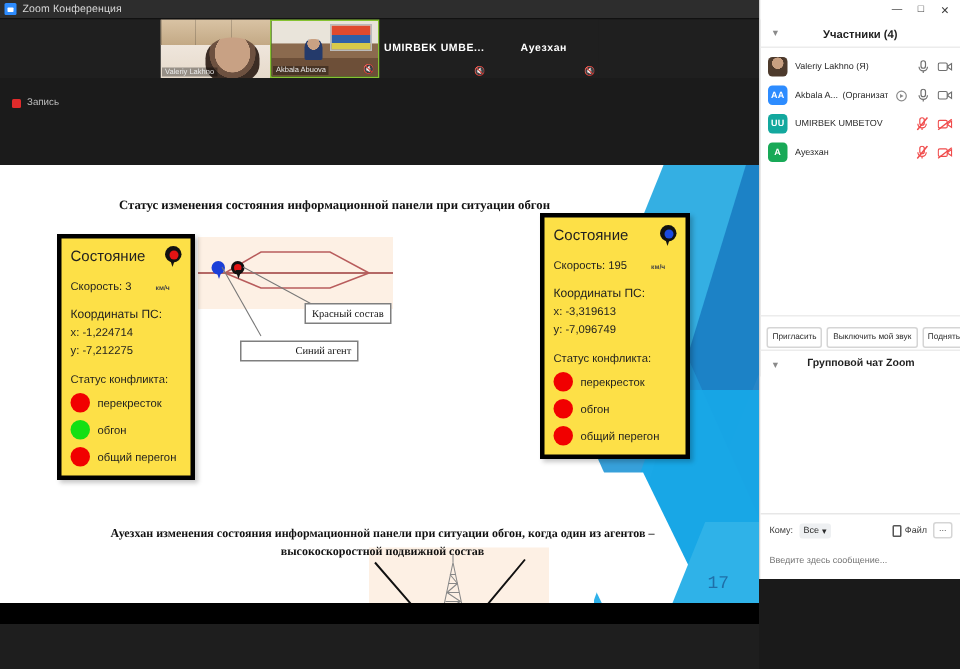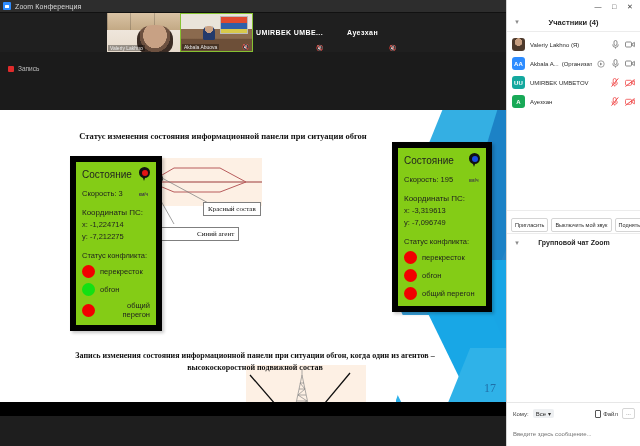--- a/index.html
+++ b/index.html
@@ -121,30 +121,29 @@
     position: absolute; left: 38px; top: 20px; width: 370px;
     text-align: center; font-family: "Liberation Serif", serif;
     font-weight: bold; font-size: 8.5px; color: #111; line-height: 1.45;
   }
   .slide-caption {
     position: absolute; left: 60px; top: 240px; width: 390px;
     text-align: center; font-family: "Liberation Serif", serif;
     font-weight: bold; font-size: 8px; color: #111; line-height: 1.45;
   }
   .slide-number {
-    position: absolute; right: 10px; bottom: 6px;
-    font-size: 12px; color: #1f6fa8; font-family: Liberation Serif, serif;
+    position: absolute; right: 20px; bottom: 6px;
+    font-size: 12px; color: #1f6fa8; font-family: Liberation Mono, monospace;
   }
 
   
   .panel {
-    position: absolute; background: #84cc16; border: 6px solid #000000;
+    position: absolute; background: #fde047; border: 3px solid #000000;
     box-shadow: 2px 2px 3px rgba(0,0,0,.22);
     padding: 5px 6px 6px 6px;
-    margin-left: 32px;
   }
   .panel-head {
     display: flex; align-items: center; justify-content: space-between;
     margin-bottom: 4px;
   }
   .panel-head .h {
     font-size: 10px; color: #1f1f1f; font-family: "Liberation Sans", sans-serif;
   }
   .pin { width: 11px; height: 15px; position: relative; }
   .pin-body {
@@ -196,21 +195,21 @@
   .mini-pin.red .b  { background:#111; } .mini-pin.red .t { border-top:6px solid #111; }
   .mini-pin.red .b::after { content:""; position:absolute; left:2px; top:2px; width:5px;height:5px;
                             border-radius:50%; background:#e31414; }
 
   
   .diagram-b { position: absolute; left: 246px; top: 255px; width: 120px; height: 75px;
                background: #fdf0e4; }
 
   
   .sidebar {
-    position: absolute; left: 506px; top: 0; width: 134px; height: 446px;
+    position: absolute; left: 506px; top: 0; width: 134px; height: 386px;
     background: #ffffff; border-left: 1px solid #d4d4d4;
   }
   .win-ctl {
     height: 13px; display: flex; justify-content: flex-end; align-items: center;
     gap: 0; background: #fff; padding-right: 2px;
   }
   .win-btn {
     width: 16px; height: 12px; display: flex; align-items: center; justify-content: center;
     font-size: 7px; color: #3b3b3b; font-family: "Liberation Sans", sans-serif;
   }
@@ -451,21 +450,21 @@
         <div class="status-row">
           <div class="dot red"></div>
           <div class="st-label">обгон</div>
         </div>
         <div class="status-row">
           <div class="dot red"></div>
           <div class="st-label">общий перегон</div>
         </div>
       </div>
 
-      <div class="slide-caption">Запись изменения состояния информационной панели при ситуации обгон, когда один из агентов – высокоскоростной подвижной состав</div>
+      <div class="slide-caption">Ауезхан изменения состояния информационной панели при ситуации обгон, когда один из агентов – высокоскоростной подвижной состав</div>
       <div class="slide-number">17</div>
     </div>
 
     <div class="bottom-black">
       <div class="strip1"></div>
         <div class="strip2"></div>
     </div>
   </div>
 
   <div class="sidebar">

